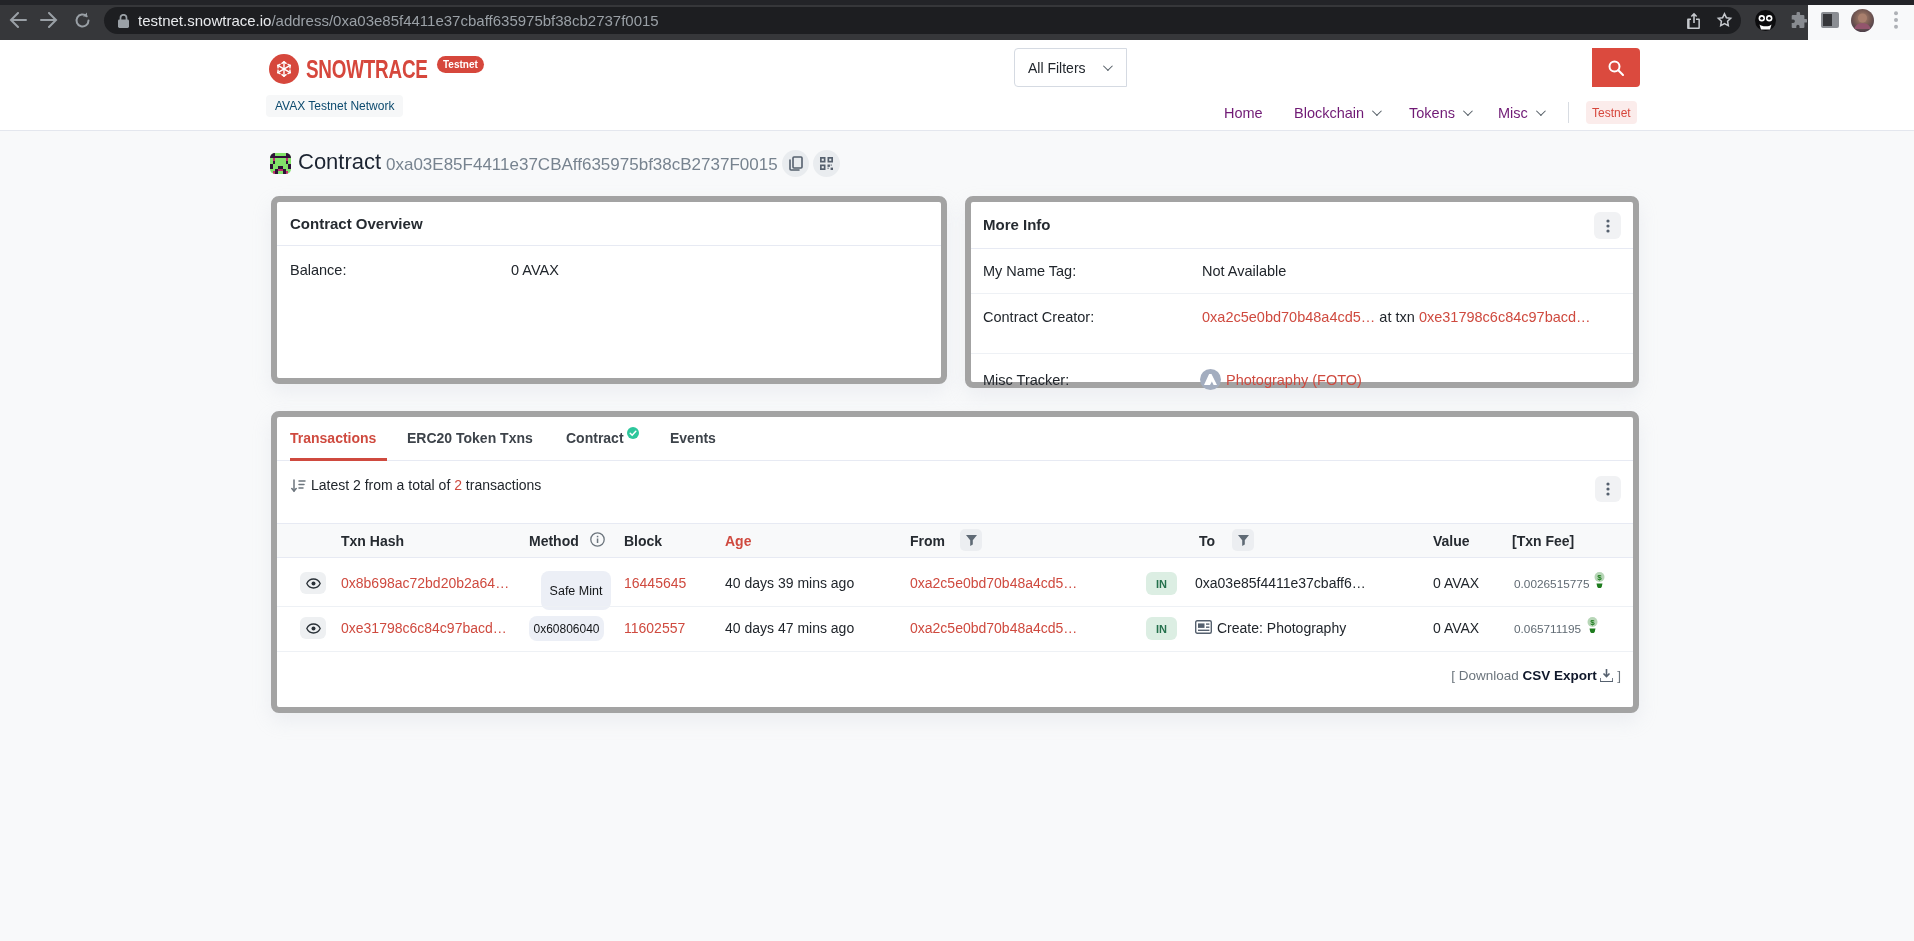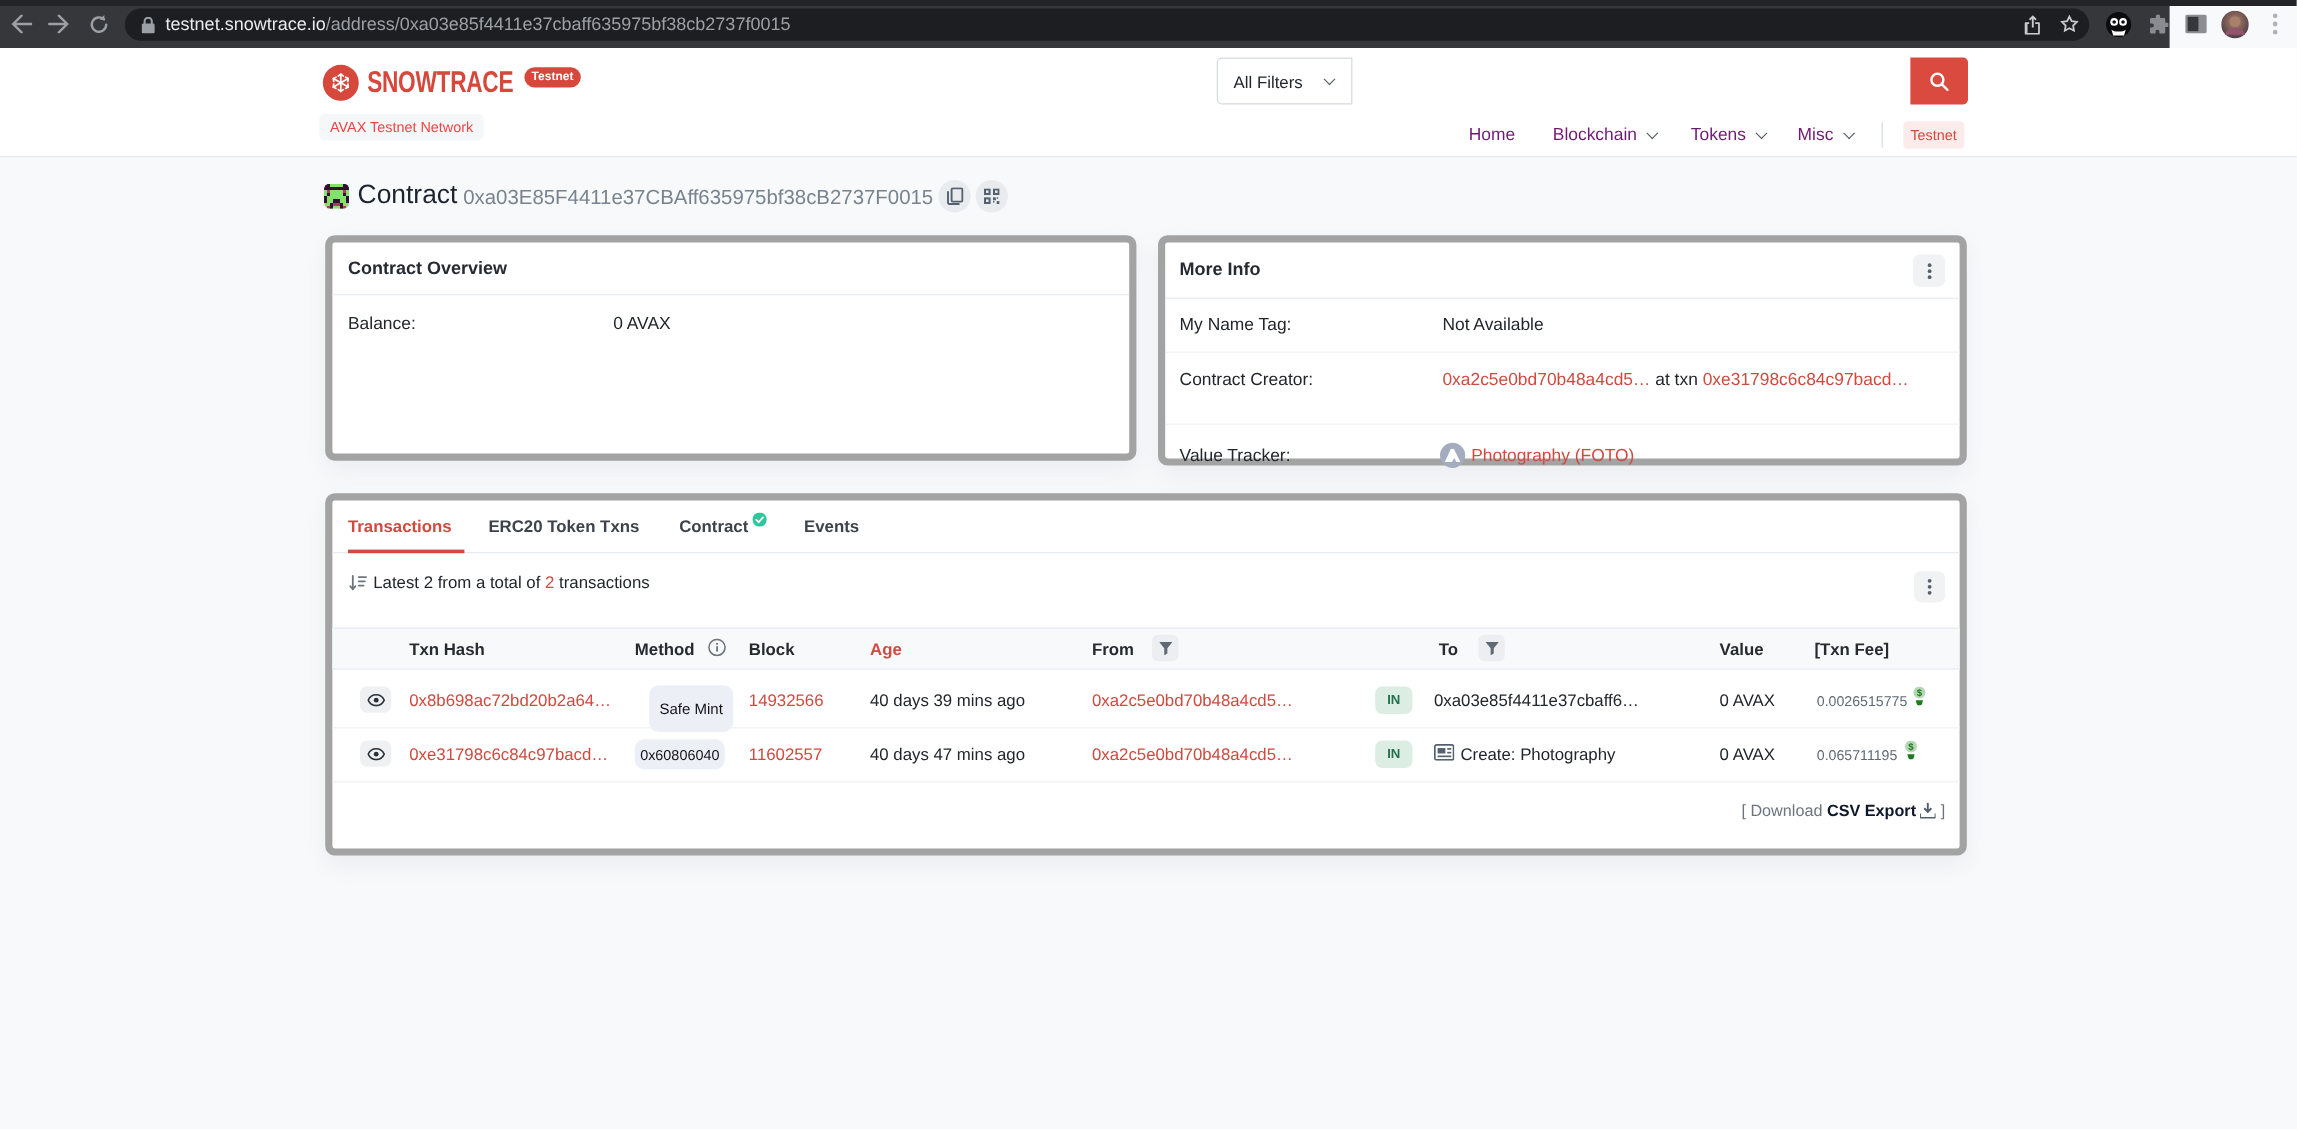--- a/index.html
+++ b/index.html
@@ -13,21 +13,21 @@
 #urlbar{position:absolute;left:104px;top:7px;width:1637px;height:27px;background:#1d1e21;border-radius:14px;display:flex;align-items:center}
 #urlbar .lock{margin-left:14px}
 #urlbar .url{margin-left:9px;font-size:15px;color:#e8eaed;white-space:nowrap}
 #urlbar .url .dim{color:#9aa0a6}
 .chrome-ic{position:absolute;top:0;height:40px;display:flex;align-items:center;justify-content:center}
 
 #siteheader{position:absolute;left:0;top:40px;width:1914px;height:91px;background:#fff;border-bottom:1px solid #e4e7ee}
 #logo-circle{position:absolute;left:269px;top:54px;width:30px;height:30px;border-radius:50%;background:#d6473c;display:flex;align-items:center;justify-content:center}
 #logo-text{position:absolute;left:306px;top:55px;font-size:25px;font-weight:bold;color:#d6473c;letter-spacing:-.3px;transform:scaleX(.755);transform-origin:left}
 #testnet-pill{position:absolute;left:437px;top:56px;background:#d6473c;color:#fff;font-size:10px;font-weight:bold;height:17px;line-height:17px;padding:0 6px;border-radius:8.5px}
-#avax-btn{position:absolute;left:266px;top:95px;height:22px;background:#f6f7f8;border-radius:4px;font-size:12px;color:#ef4444;display:flex;align-items:center;padding:0 9px}
+#avax-btn{position:absolute;left:266px;top:95px;height:22px;background:#f6f7f8;border-radius:4px;font-size:12px;color:#0c4a6e;display:flex;align-items:center;padding:0 9px}
 #allfilters{position:absolute;left:1014px;top:48px;width:113px;height:39px;background:#fff;border:1px solid #d5dae2;border-radius:4px 0 0 4px;display:flex;align-items:center;font-size:14px;color:#21262c}
 #searchbox{position:absolute;left:1126px;top:48px;width:466px;height:39px;background:#fff;border:1px solid #d5dae2;border-left:none;display:flex;align-items:center;font-size:14px;color:#97a1ac}
 #searchbtn{position:absolute;left:1592px;top:48px;width:48px;height:39px;background:#db4a3e;border-radius:0 4px 4px 0;display:flex;align-items:center;justify-content:center}
 .nav-item{position:absolute;top:101px;height:23px;display:flex;align-items:center;font-size:14.5px;color:#701a75}
 .chev{display:inline-block;width:7px;height:7px;border-right:1.5px solid #555e66;border-bottom:1.5px solid #555e66;transform:rotate(45deg) translateY(-2px);margin-left:8px}
 #nav-testnet{position:absolute;left:1586px;top:101px;height:23px;background:#fbeceb;border-radius:4px;color:#d6473c;font-size:12px;display:flex;align-items:center;padding:0 6px}
 
 #identicon{position:absolute;left:270px;top:153px;width:21px;height:21px;border-radius:5px;overflow:hidden}
 #title-contract{position:absolute;left:298px;top:149px;font-size:22px;color:#1c2431}
 #title-addr{position:absolute;left:386px;top:155px;font-size:17px;color:#77838f}
@@ -253,21 +253,21 @@
           <circle cx="2" cy="12" r="1.6" fill="#55606e"></circle>
         </svg>
       </div>
   <div class="divider" style="top:46px"></div>
   <div class="lbl" style="position:absolute;left:12px;top:61px">My Name Tag:</div>
   <div class="lbl" style="position:absolute;left:231px;top:61px">Not Available</div>
   <div class="divider" style="top:91px;background:#eef1f5"></div>
   <div class="lbl" style="position:absolute;left:12px;top:107px">Contract Creator:</div>
   <div class="lbl" style="position:absolute;left:231px;top:107px"><span class="red">0xa2c5e0bd70b48a4cd5…</span> at txn <span class="red">0xe31798c6c84c97bacd…</span></div>
   <div class="divider" style="top:151px;background:#eef1f5"></div>
-  <div class="lbl" style="position:absolute;left:12px;top:170px">Value Tracker:</div>
+  <div class="lbl" style="position:absolute;left:12px;top:170px">Misc Tracker:</div>
   <div class="abs" style="left:229px;top:167px;width:21px;height:21px;border-radius:50%;background:#a3adbf;display:flex;align-items:center;justify-content:center">
     <svg width="13" height="11" viewBox="0 0 13 11">
           <path d="M5.1 0h2.4L13 11H9.6L7.9 7.6 6 11H0z" fill="#fff"></path>
         </svg>
   </div>
   <div class="lbl red" style="position:absolute;left:255px;top:170px;font-size:14.5px">Photography (FOTO)</div>
 </div>
 
 <div class="card" id="txcard" style="left:271px;top:411px;width:1368px;height:302px">
   <div id="tabs" style="position:absolute;left:0;top:0;width:100%;height:44px;border-bottom:1px solid #e7eaf3">
@@ -326,21 +326,21 @@
   <div class="th" style="left:1235px;top:116px">[Txn Fee]</div>
 
   <div class="eye-pill" style="left:23px;top:155px">
         <svg width="15" height="11" viewBox="0 0 15 11">
           <path d="M7.5 1C4.5 1 2 2.9 .8 5.5 2 8.1 4.5 10 7.5 10s5.5-1.9 6.7-4.5C13 2.9 10.5 1 7.5 1z" fill="none" stroke="#2a3138" stroke-width="1.3"></path>
           <circle cx="7.5" cy="5.5" r="2" fill="#2a3138"></circle>
         </svg>
       </div>
   <div class="td red" style="left:64px;top:158px">0x8b698ac72bd20b2a64…</div>
   <div class="badge-method" style="left:264px;top:154px;width:70px;height:39px">Safe Mint</div>
-  <div class="td red" style="left:347px;top:158px">14932566</div>
+  <div class="td red" style="left:347px;top:158px">16445645</div>
   <div class="td" style="left:448px;top:158px">40 days 39 mins ago</div>
   <div class="td red" style="left:633px;top:158px">0xa2c5e0bd70b48a4cd5…</div>
   <div class="badge-in" style="left:869px;top:155px">IN</div>
   <div class="td" style="left:918px;top:158px">0xa03e85f4411e37cbaff6…</div>
   <div class="td" style="left:1156px;top:158px">0 AVAX</div>
   <div class="fee" style="left:1237px;top:160px">0.0026515775</div>
   <svg style="position:absolute;left:1317px;top:155px" width="11" height="16" viewBox="0 0 11 16">
         <circle cx="5.5" cy="5" r="5" fill="#b7d6b7"></circle>
         <text x="5.5" y="7.8" text-anchor="middle" font-size="8" font-weight="bold" fill="#1e7c1e" font-family="Liberation Sans">$</text>
         <path d="M2.5 11.5h6l-.7 3a2.4 2.4 0 0 1-4.6 0z" fill="#1e7c1e"></path>

